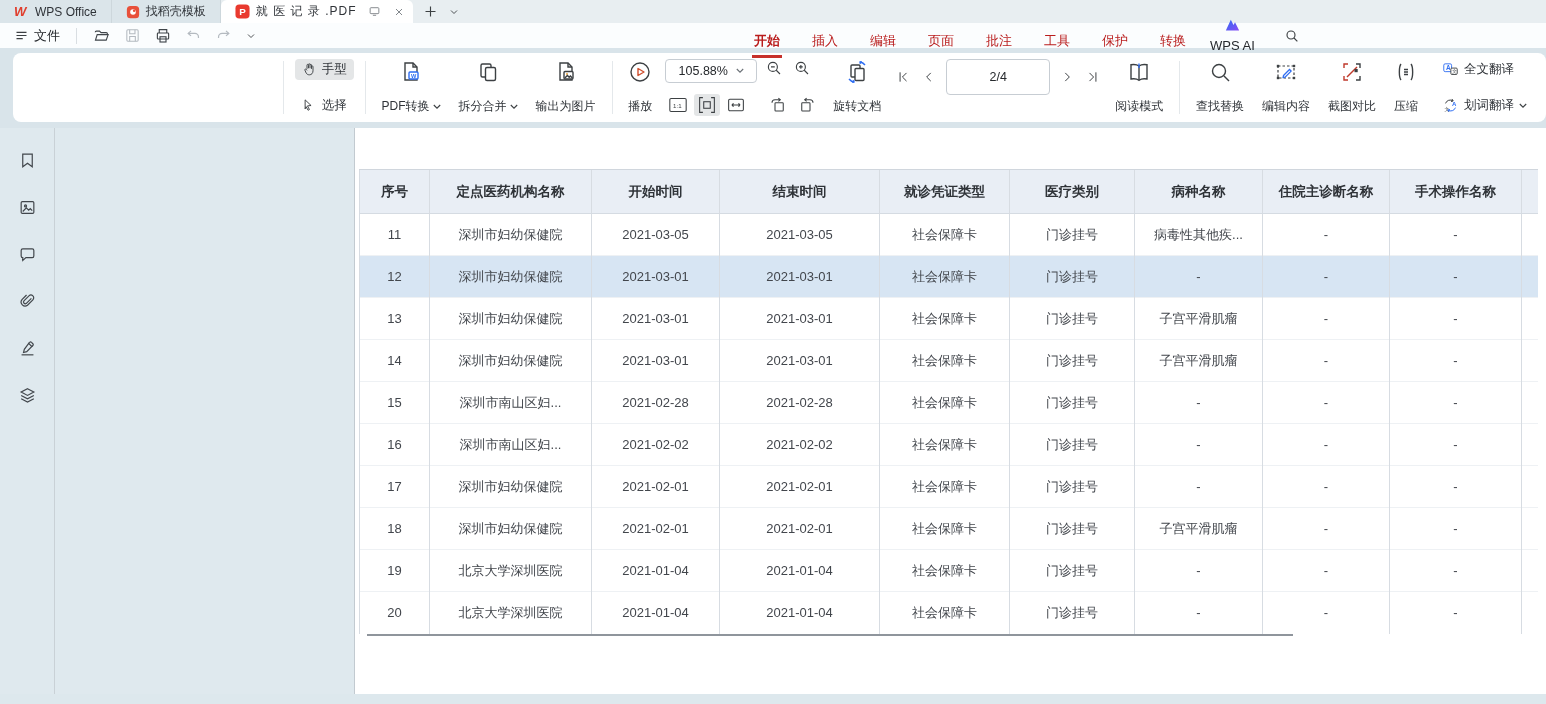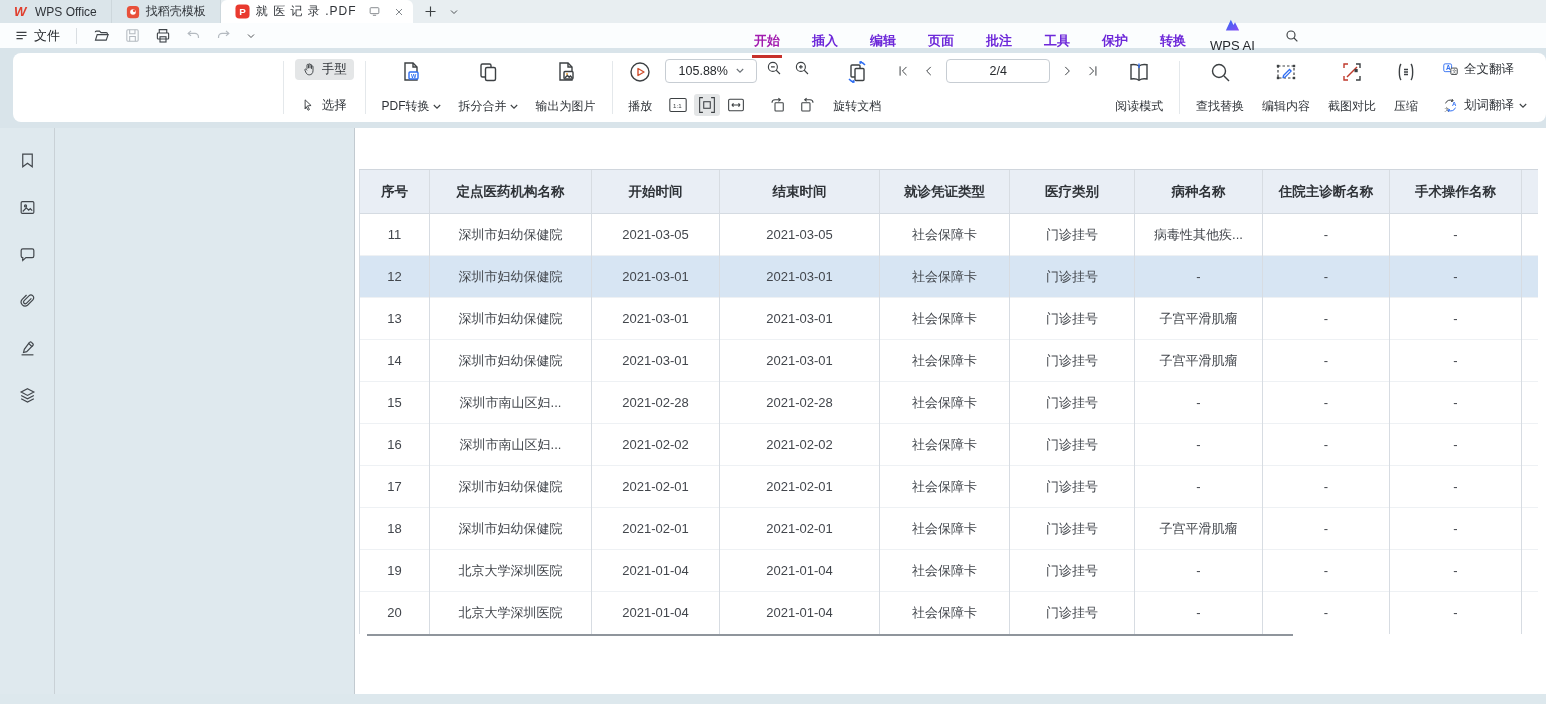--- a/index.html
+++ b/index.html
@@ -14,41 +14,41 @@
   .tab.active { background:#ffffff; border-right:none; border-radius:6px 6px 0 0; padding-right:8px; letter-spacing:1px; }
   .tab .t-close, .tab .t-win { margin-left:6px; opacity:.75; }
   .tab-extra { display:flex; align-items:center; gap:10px; padding:0 10px; }
 
   
   .menurow { height:25px; background:#fbfdfe; display:flex; align-items:center; position:relative; padding-left:14px; }
   .fileclu { display:flex; align-items:center; gap:13px; }
   .filebtn { display:flex; align-items:center; gap:5px; font-size:13px; color:#26292d; }
   .mr-sep { width:1px; height:16px; background:#d9dee2; margin:0 3px; }
   .menus { position:absolute; left:738px; top:0; height:35px; display:flex; align-items:center; }
-  .menu-item { position:relative; padding:0 16px; font-size:13px; line-height:35px; color:#6d28d9; cursor:default;font-weight:bold; }
-  .menu-item.active { color:#a21caf; font-weight:bold; }
+  .menu-item { position:relative; padding:0 16px; font-size:13px; line-height:35px; color:#b91c1c; cursor:default; }
+  .menu-item.active { color:#b91c1c; font-weight:bold; }
   .menu-item.active::after { content:''; position:absolute; left:14px; right:14px; bottom:0; height:3px; background:#c7312b; }
   .wpsai { display:flex; align-items:center; gap:5px; padding:0 14px; font-size:13px; color:#26292d; }
   .menusearch { padding:0 10px; }
 
   
   .ribbonwrap { height:80px; background:#d9e4ea; padding:5px 0 6px 13px; }
   .ribbon { background:#fff; border-radius:8px; height:69px; display:flex; align-items:stretch; padding:5px 8px; }
   .lead { width:348px; }
   .vsep { width:1px; background:#e4e8eb; margin:3px 7px; }
   .grp { display:flex; flex-direction:column; justify-content:space-between; padding:1px 4px; }
   .row { display:flex; align-items:center; gap:6px; }
   .pill { display:flex; align-items:center; gap:5px; padding:2px 7px; border-radius:4px; font-size:12.5px; color:#2f3338; cursor:default; white-space:nowrap; }
   .pill.on { background:#e4e6e7; }
   .bigbtn { display:flex; flex-direction:column; align-items:center; justify-content:center; gap:14px;
             padding:0 9px; font-size:12px; color:#2f3338; cursor:default; white-space:nowrap; }
   .bigbtn .lbl { display:flex; align-items:center; gap:3px; }
   .zoombox { width:92px; height:24px; border:1px solid #c7cdd3; border-radius:4px; display:flex; align-items:center;
              justify-content:center; gap:8px; font-size:12.5px; color:#26292d; }
-  .pagebox { width:104px; height:24px; border:1px solid #c7cdd3; border-radius:4px; display:flex; align-items:center;
+  .pagebox { width:104px; height:36px; border:1px solid #c7cdd3; border-radius:4px; display:flex; align-items:center;
              justify-content:center; font-size:12.5px; color:#26292d; }
   .sqbtn { width:26px; height:22px; border-radius:3px; display:flex; align-items:center; justify-content:center; cursor:default; }
   .sqbtn.on { background:#e4e6e7; }
   .navbtn { width:18px; height:22px; display:flex; align-items:center; justify-content:center; }
 
   
   .content { display:flex; height:566px; }
   .iconstrip { width:55px; background:#dfe9ee; border-right:1px solid #c9d1d6; display:flex; flex-direction:column;
                align-items:center; padding-top:18px; gap:19px; }
   .side-btn { width:30px; height:28px; display:flex; align-items:center; justify-content:center; }

